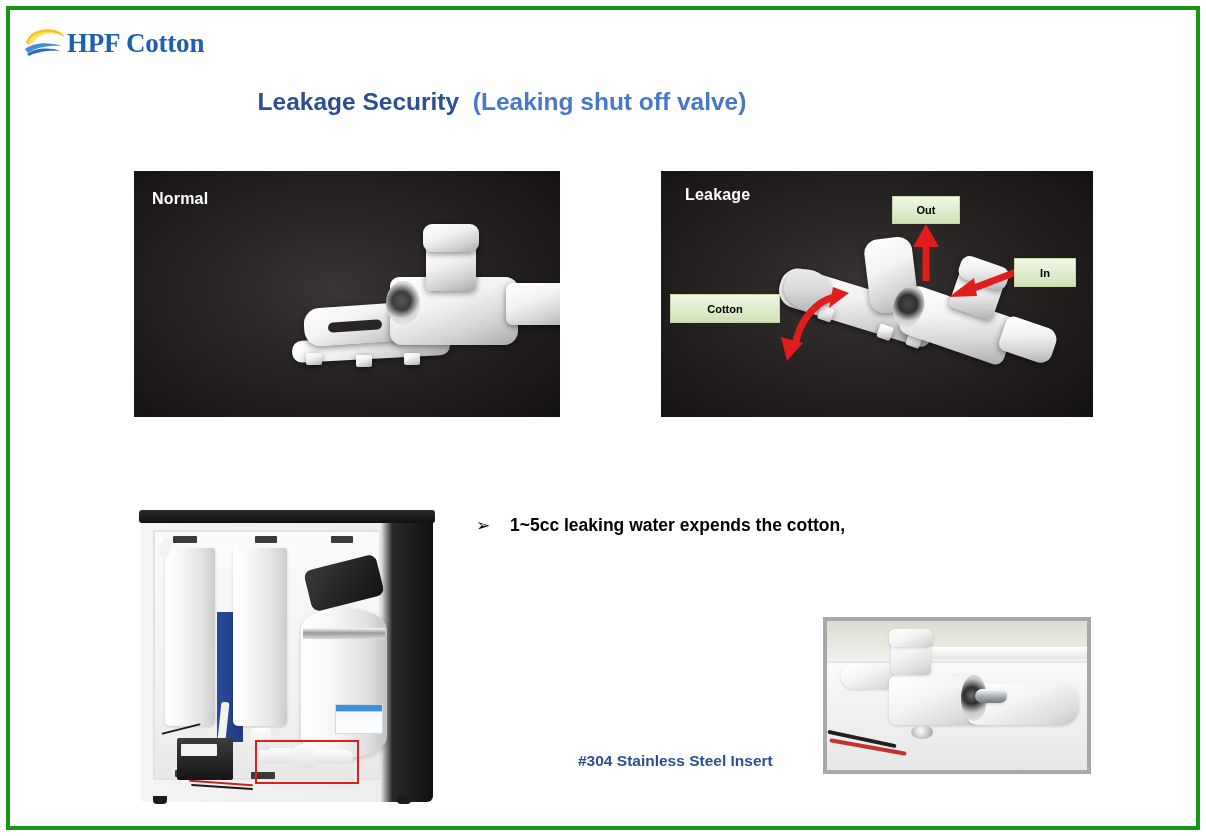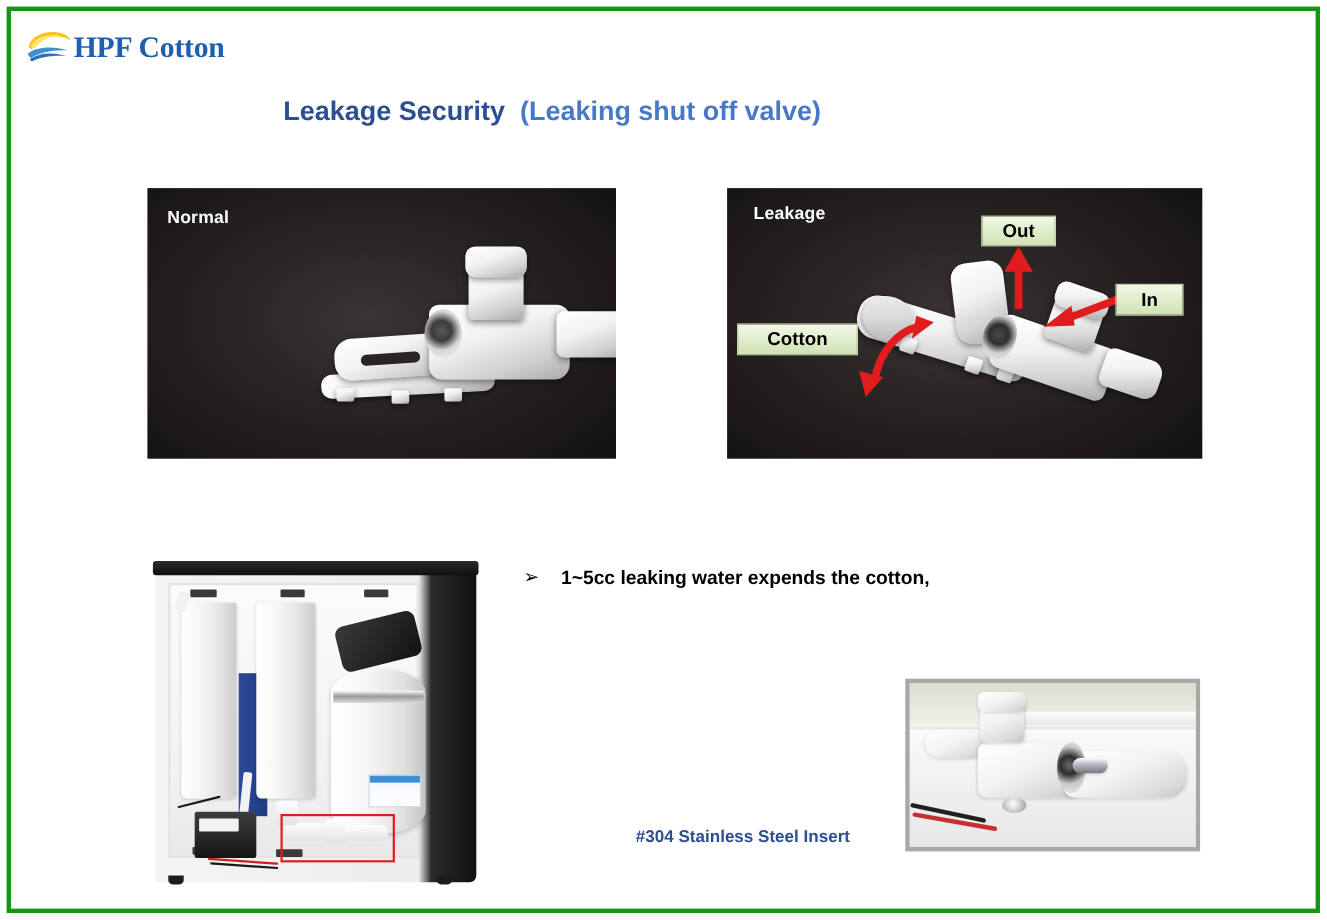--- a/index.html
+++ b/index.html
@@ -139,21 +139,21 @@
   #vl-t1 { left: 118px; top: 112px; width: 14px; height: 14px; border-radius: 2px; }
   #vl-t2 { left: 148px; top: 110px; width: 14px; height: 14px; border-radius: 2px; }
   #vl-t3 { left: 56px; top: 114px; width: 14px; height: 14px; border-radius: 2px; }
 
   
   .callout {
     position: absolute;
     background: linear-gradient(to bottom, #f2f7e7 0%, #e2eed0 45%, #cfe2b4 100%);
     border: 1px solid #c4d4a6;
     color: #000000;
-    font-size: 17px;
+    font-size: 11px;
     font-weight: bold;
     display: flex; align-items: center; justify-content: center;
     z-index: 8;
   }
   #lbl-out    { left: 231px; top: 25px; width: 68px; height: 28px; }
   #lbl-in     { left: 353px; top: 87px; width: 62px; height: 29px; }
   #lbl-cotton { left: 9px;  top: 123px; width: 110px; height: 29px; }
 
   .arrow-svg { position: absolute; z-index: 7; overflow: visible; }
 

